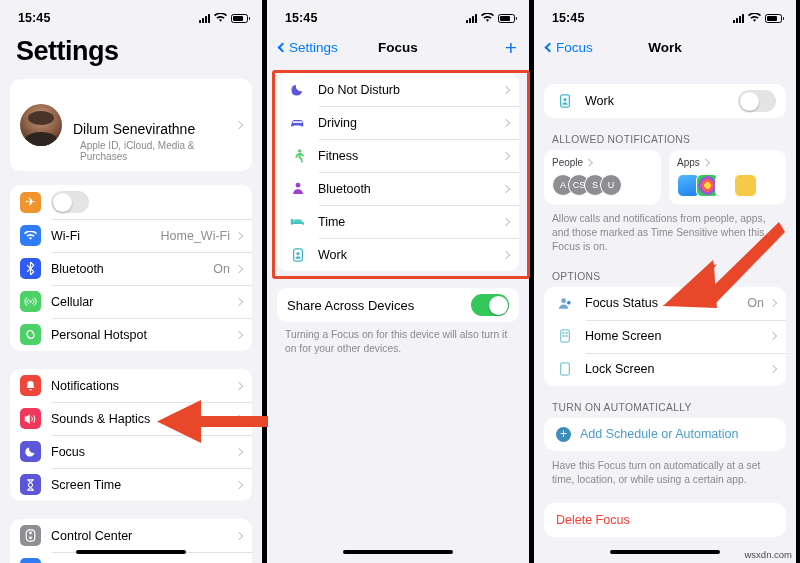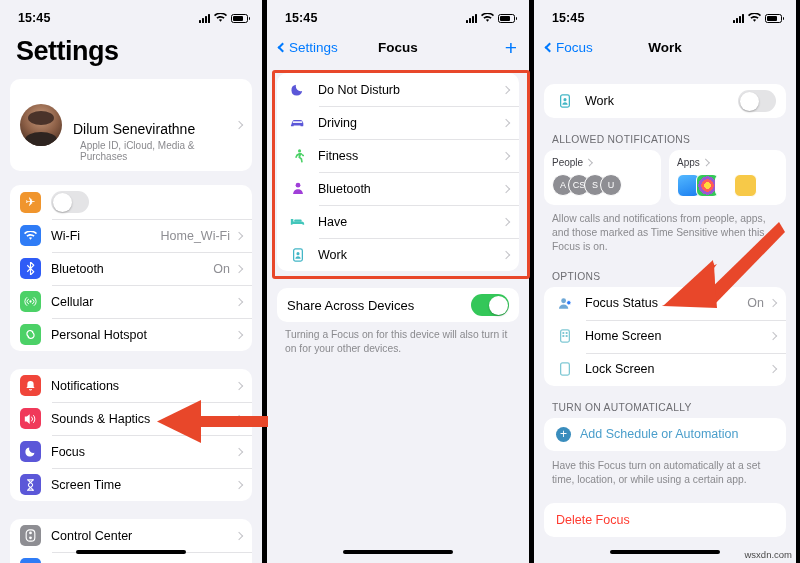--- a/index.html
+++ b/index.html
@@ -355,21 +355,21 @@
         <span class="row-lb">Bluetooth</span>
         <span class="chev-r"></span>
       </div>
       <div class="row">
         <span class="row-ic" style="background:transparent">
           <svg width="15" height="11" viewBox="0 0 18 12">
               <path d="M1 10V3h3v3h10a3 3 0 013 3v1h-2V9H3v1z" fill="#43c6bb"></path>
               <rect x="5" y="3.6" width="9" height="2.6" rx="1.2" fill="#43c6bb"></rect>
             </svg>
         </span>
-        <span class="row-lb">Have</span>
+        <span class="row-lb">Time</span>
         <span class="chev-r"></span>
       </div>
       <div class="row">
         <span class="row-ic" style="background:transparent">
           <svg width="10" height="14" viewBox="0 0 11 15">
               <rect x=".7" y=".7" width="9.6" height="13.6" rx="2" fill="none" stroke="#43b6c6" stroke-width="1.4"></rect>
               <circle cx="5.5" cy="6" r="1.7" fill="#43b6c6"></circle>
               <path d="M2.6 11.6c0-1.6 1.3-2.6 2.9-2.6s2.9 1 2.9 2.6z" fill="#43b6c6"></path>
             </svg>
         </span>

